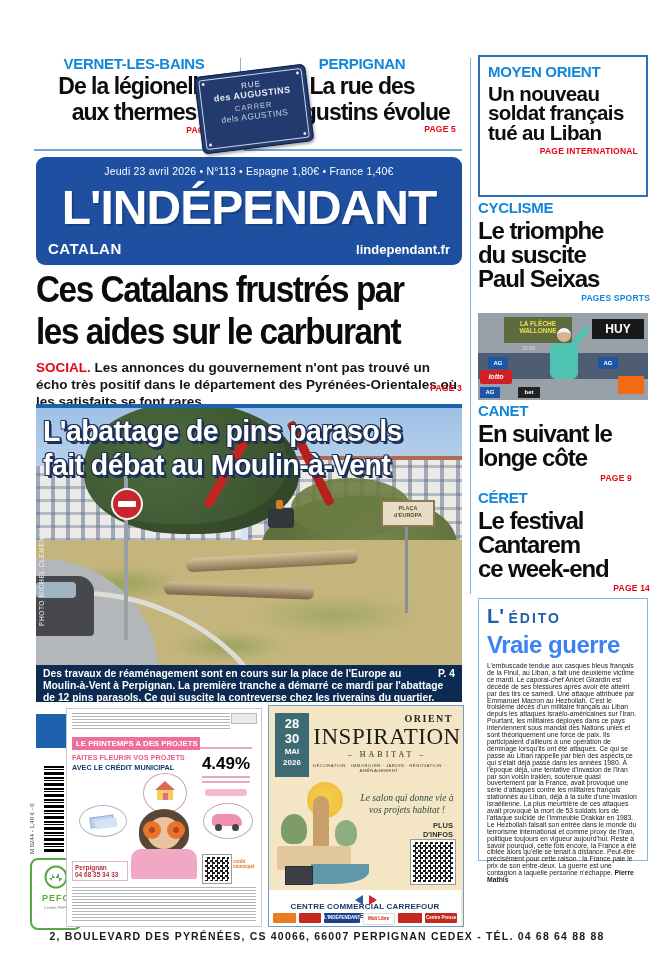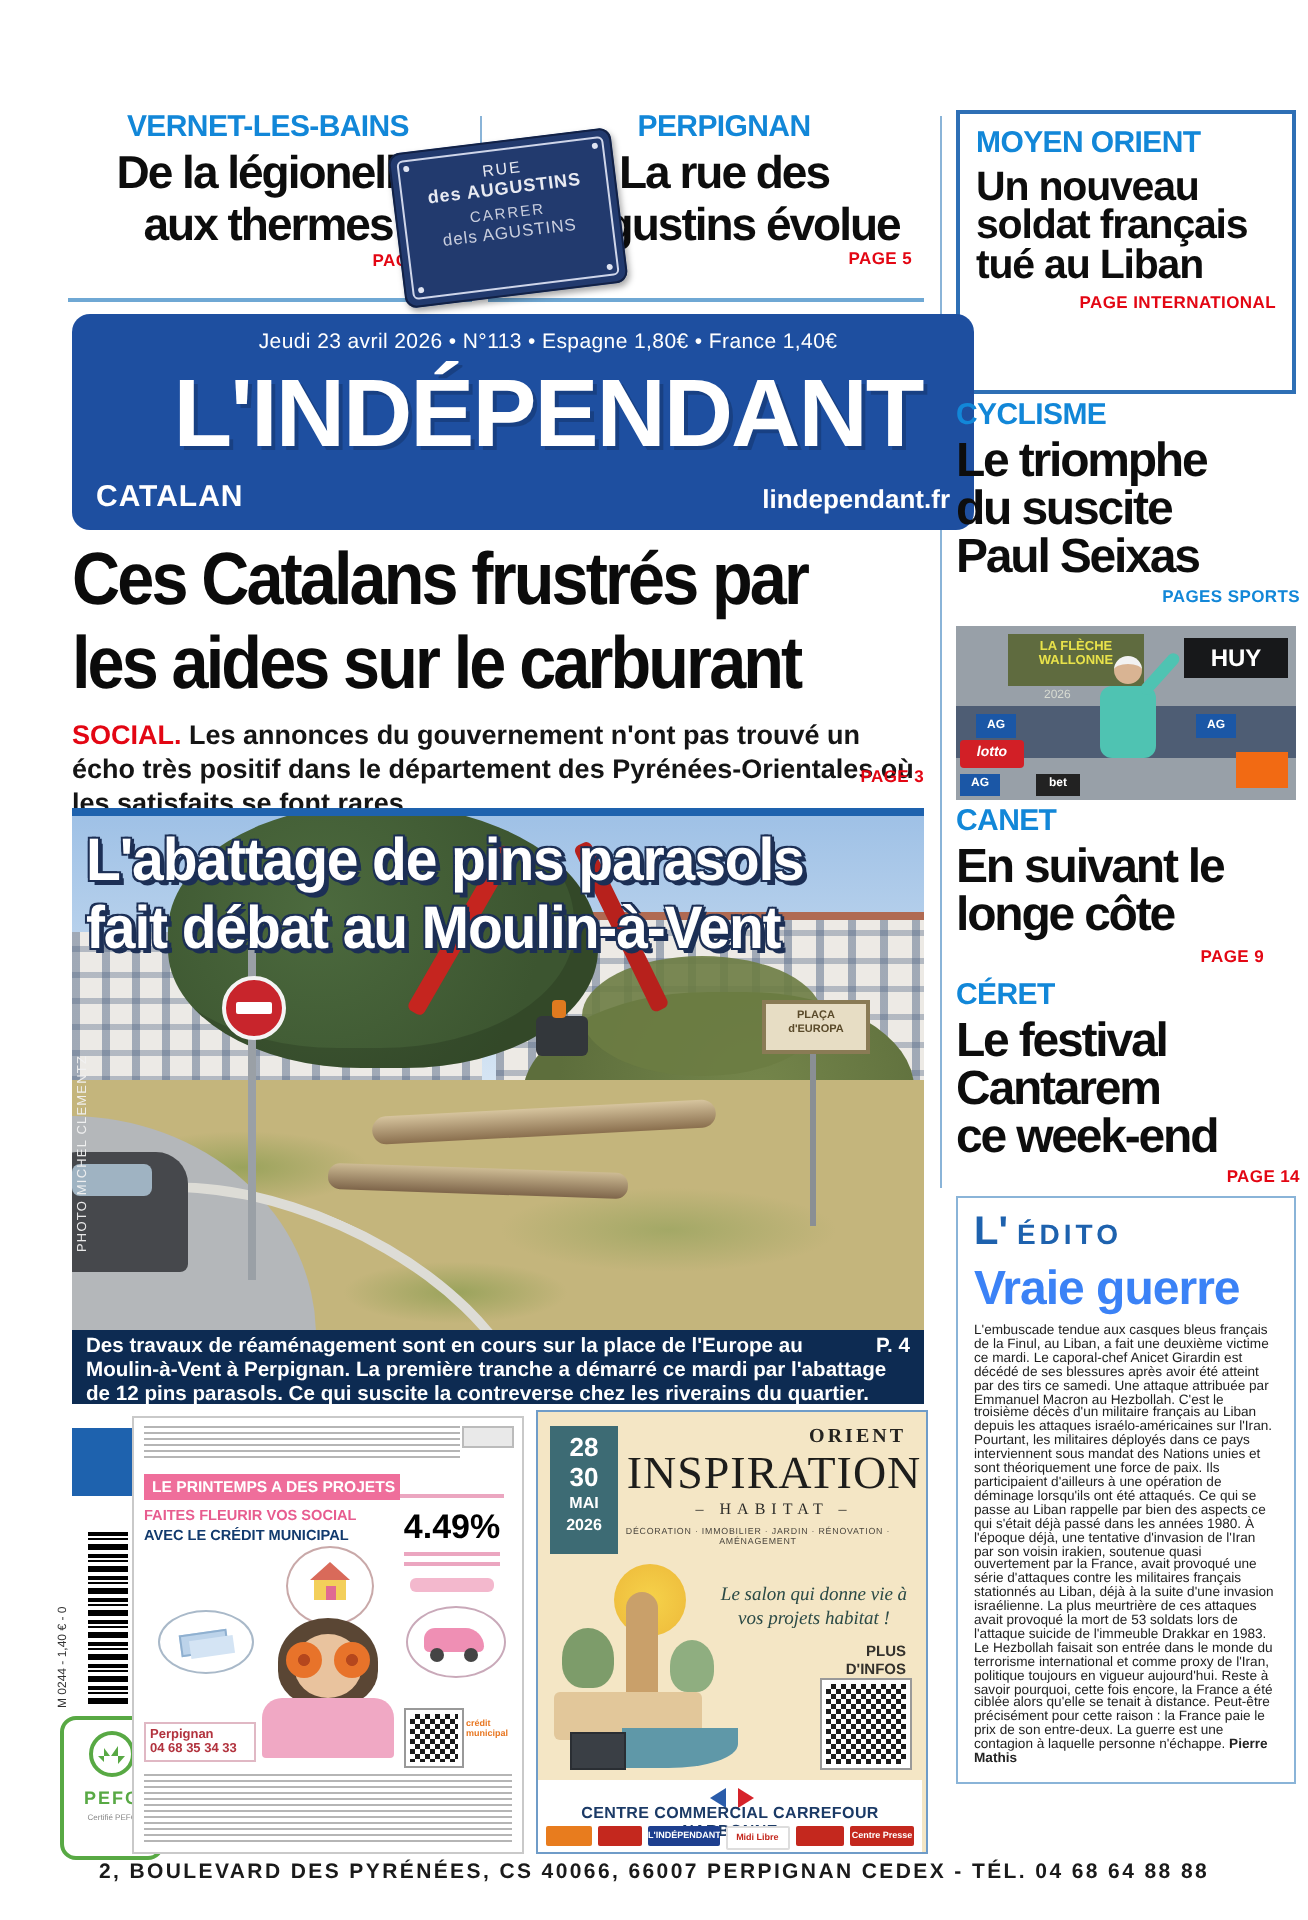--- a/index.html
+++ b/index.html
@@ -19,21 +19,21 @@
   .rightbox{border:2px solid #2e6fb5;background:#fff;padding:6px 8px;box-sizing:border-box;}
   .rightbox .htitle{font-size:20.5px;margin-top:4px;text-align:left;letter-spacing:-0.6px;}
   
   .sign{background:#223a6e;border-radius:6px;transform:rotate(-7deg);
         box-shadow:1px 2px 3px rgba(0,0,0,.35), inset 0 0 0 1px #122145;
         color:#e8eaf2;text-align:center;z-index:5;}
   .sign .inner{position:absolute;inset:4px;border:1px solid #cfd6ea;border-radius:3px;}
   .sign .dot{position:absolute;width:3px;height:3px;border-radius:50%;background:#dfe4f2;}
   .sign div{position:relative;}
   
-  .masthead{background:#1e4fa0;border-radius:9px;color:#fff;text-align:center;padding-left:25px;}
+  .masthead{background:#1e4fa0;border-radius:9px;color:#fff;text-align:center;}
   .masthead .date{font-size:10.5px;margin-top:8px;letter-spacing:.2px;}
   .masthead .logo{font-size:48px;font-weight:700;letter-spacing:-1px;margin-top:3px;
                   text-shadow:2px 2px 0 rgba(0,0,0,.18);}
   
   .leadline{font-size:37px;font-weight:700;letter-spacing:-1.6px;white-space:nowrap;
             transform:scaleX(.9);transform-origin:left top;line-height:1;color:#0b0b0b;}
   .standfirst{font-size:13.5px;font-weight:700;line-height:1.25;color:#151515;}
   .standfirst .red{color:#e30613;}
   
   .photo-head{font-size:30px;font-weight:700;color:#fff;letter-spacing:-0.6px;line-height:1.0;
@@ -226,21 +226,21 @@
   </section>
 
   <section class="abs" style="left:478px;top:489px;width:172px;">
     <div class="kicker">CÉRET</div>
     <div class="rc-title" style="margin-top:3px;">Le festival</div>
     <div class="rc-title">Cantarem</div>
     <div class="rc-title">ce week-end</div>
     <div class="pageref" style="text-align:right;margin-top:3px;">PAGE 14</div>
   </section>
 
-  <section class="abs edito" style="left:478px;top:598px;width:170px;height:294px;">
+  <section class="abs edito" style="left:478px;top:598px;width:170px;height:263px;">
     <div>
       <span class="mark">L'</span>
       <span class="hd">ÉDITO</span>
     </div>
     <div class="ttl">Vraie guerre</div>
     <p class="body" style="margin:4px 0 0 0;">
       <span>L'embuscade tendue aux casques bleus français de la Finul, au Liban, a fait une deuxième victime ce mardi. Le caporal-chef Anicet Girardin est décédé de ses blessures après avoir été atteint par des tirs ce samedi. Une attaque attribuée par Emmanuel Macron au Hezbollah. C'est le troisième décès d'un militaire français au Liban depuis les attaques israélo-américaines sur l'Iran. Pourtant, les militaires déployés dans ce pays interviennent sous mandat des Nations unies et sont théoriquement une force de paix. Ils participaient d'ailleurs à une opération de déminage lorsqu'ils ont été attaqués. Ce qui se passe au Liban rappelle par bien des aspects ce qui s'était déjà passé dans les années 1980. À l'époque déjà, une tentative d'invasion de l'Iran par son voisin irakien, soutenue quasi ouvertement par la France, avait provoqué une série d'attaques contre les militaires français stationnés au Liban, déjà à la suite d'une invasion israélienne. La plus meurtrière de ces attaques avait provoqué la mort de 53 soldats lors de l'attaque suicide de l'immeuble Drakkar en 1983. Le Hezbollah faisait son entrée dans le monde du terrorisme international et comme proxy de l'Iran, politique toujours en vigueur aujourd'hui. Reste à savoir pourquoi, cette fois encore, la France a été ciblée alors qu'elle se tenait à distance. Peut-être précisément pour cette raison : la France paie le prix de son entre-deux. La guerre est une contagion à laquelle personne n'échappe.</span>
       <b>Pierre Mathis</b>
     </p>
   </section>
@@ -255,21 +255,21 @@
       <path d="M16 17 L16 8 L12.5 13 L19.5 13 Z" fill="#58a944"></path>
     </svg>
     <div style="font-size:9px;font-weight:700;color:#58a944;letter-spacing:1px;">PEFC</div>
     <div style="font-size:4px;color:#888;margin-top:2px;">Certifié PEFC</div>
   </div>
 
   <div class="abs ad1" style="left:66px;top:708px;width:194px;height:217px;">
     <div class="abs fauxtext" style="left:5px;top:4px;width:158px;height:18px;"></div>
     <div class="abs" style="right:4px;top:4px;width:24px;height:9px;background:#e9e9e9;border:1px solid #bbb;"></div>
     <div class="abs" style="left:5px;top:28px;width:128px;height:13px;background:#ef6e9b;color:#fff;font-size:7.8px;font-weight:700;line-height:13px;padding-left:4px;box-sizing:border-box;">LE PRINTEMPS A DES PROJETS</div>
-    <div class="abs" style="left:5px;top:44px;font-size:7.3px;font-weight:700;color:#e75c8f;">FAITES FLEURIR VOS SOCIAL</div>
+    <div class="abs" style="left:5px;top:44px;font-size:7.3px;font-weight:700;color:#e75c8f;">FAITES FLEURIR VOS PROJETS</div>
     <div class="abs" style="left:5px;top:54px;font-size:7.3px;font-weight:700;color:#123a6d;">AVEC LE CRÉDIT MUNICIPAL</div>
 
     <div class="abs" style="right:5px;top:38px;width:60px;text-align:center;">
       <div class="fauxpink" style="width:52px;height:5px;margin:0 auto;"></div>
       <div style="font-size:17px;font-weight:700;color:#000000;margin-top:2px;">4.49%</div>
       <div class="fauxpink" style="width:48px;height:9px;margin:2px auto 0;"></div>
       <div style="width:42px;height:7px;background:#f3b8cd;border-radius:3px;margin:4px auto 0;"></div>
     </div>
 
     <div class="abs" style="left:76px;top:64px;width:42px;height:38px;border:1px solid #c9a9a9;border-radius:50%;background:#fff;">

